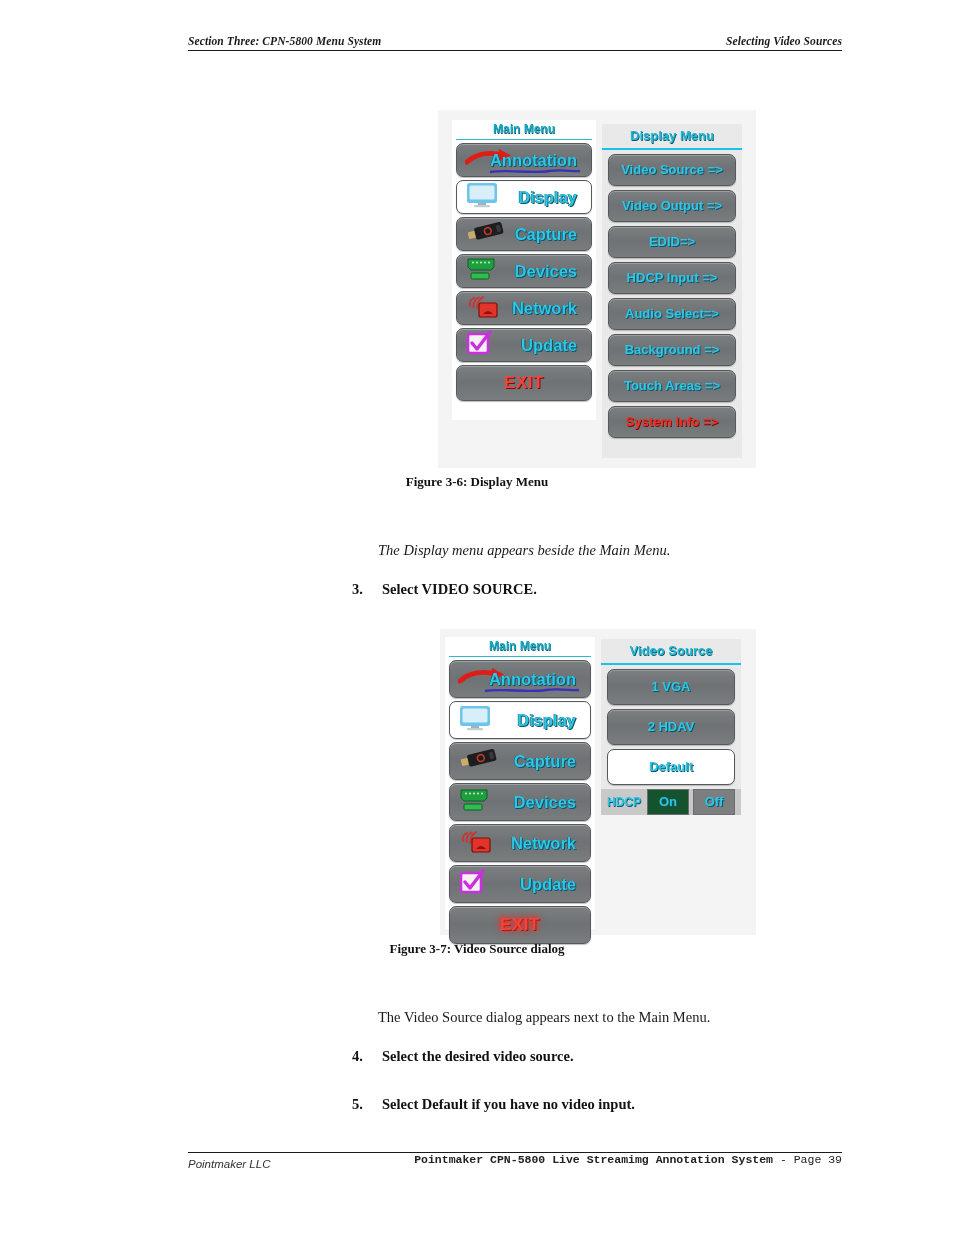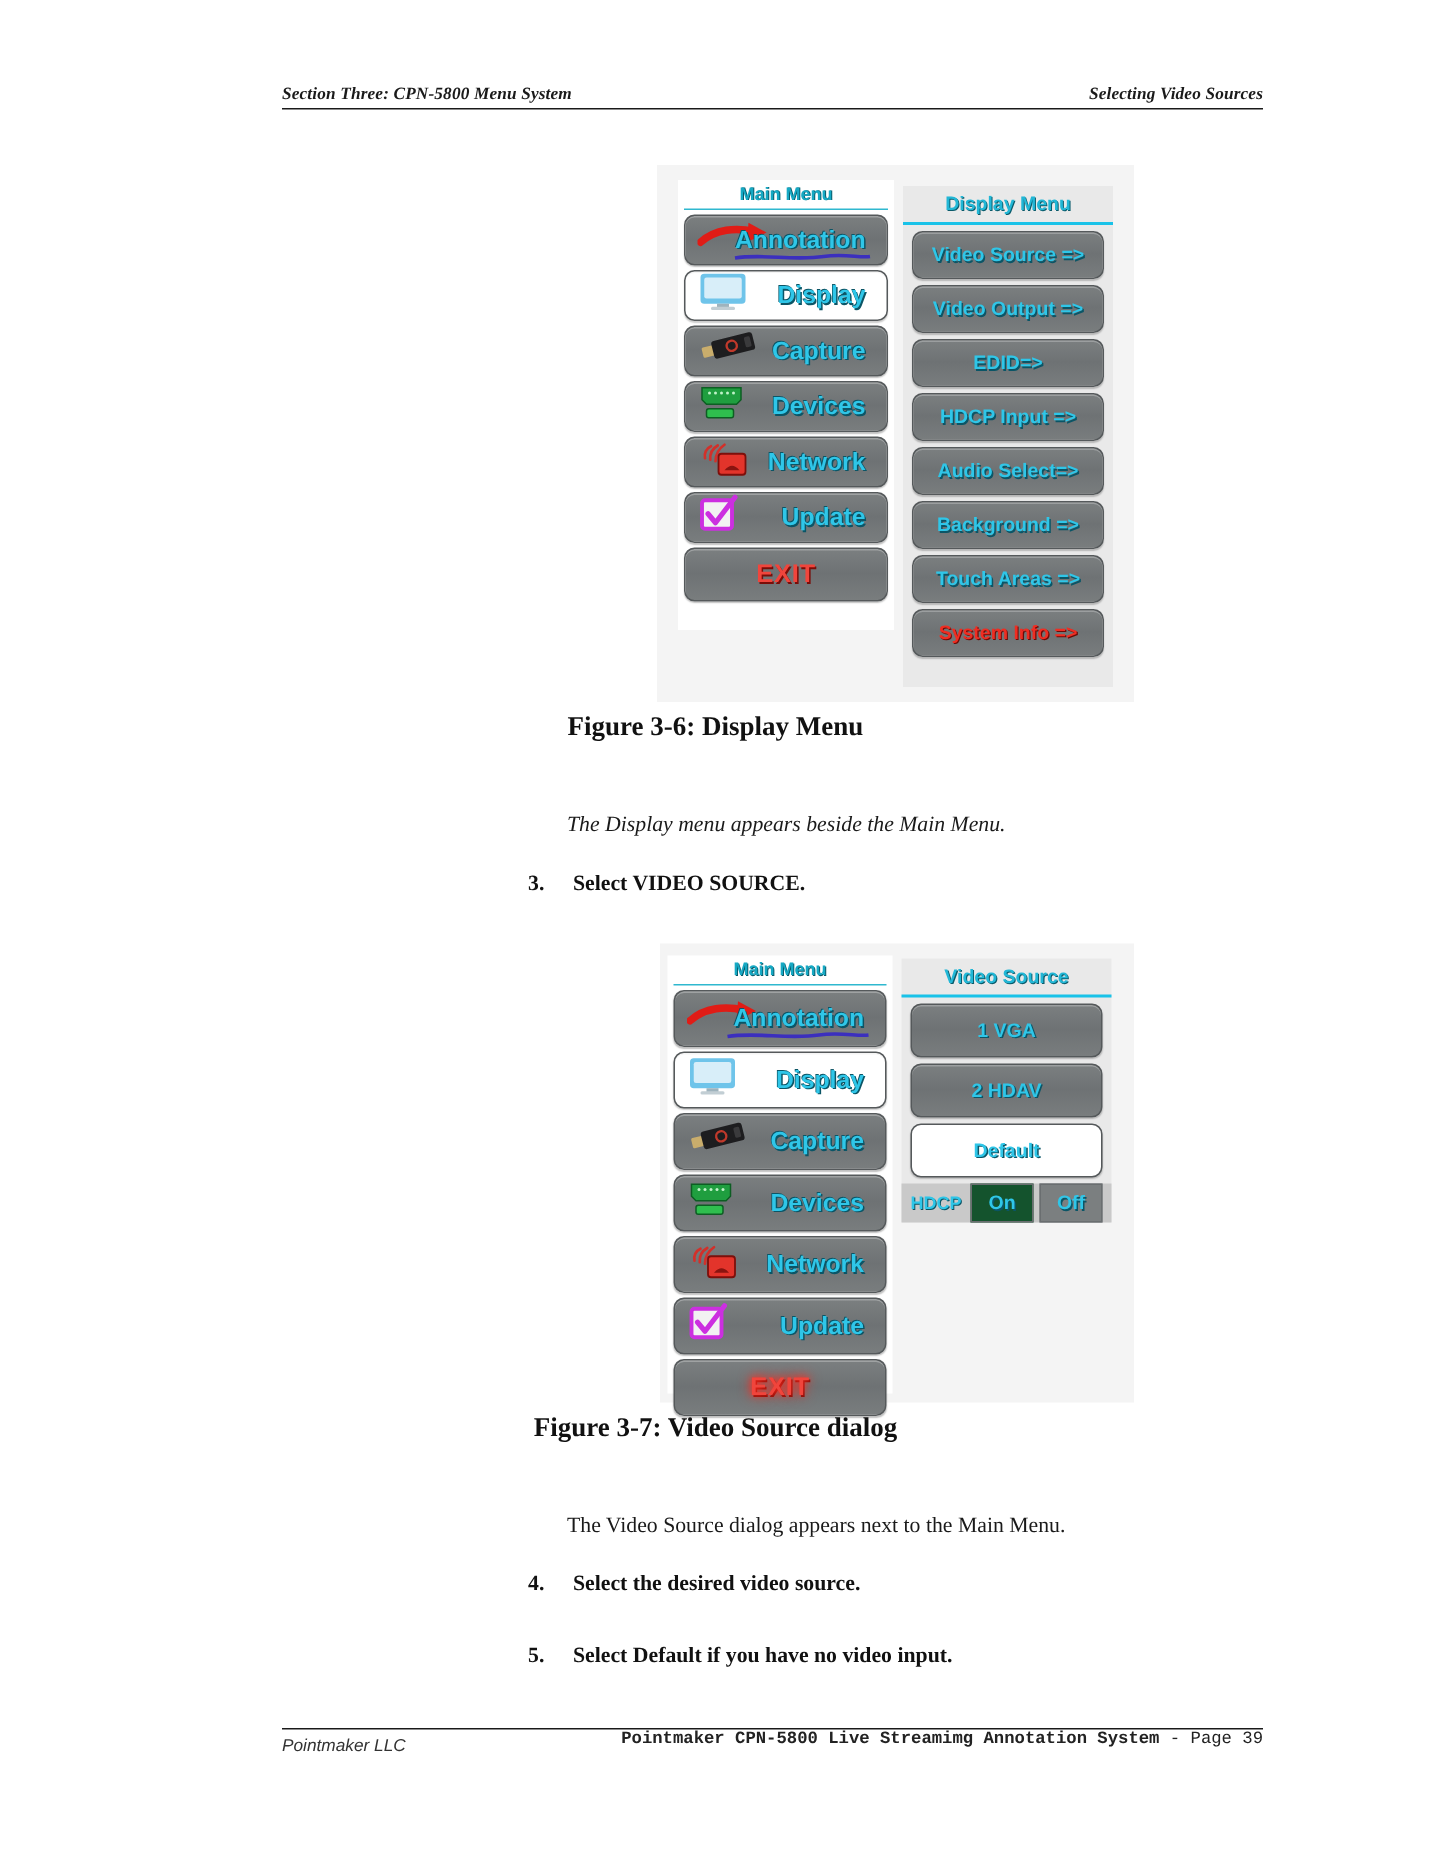--- a/index.html
+++ b/index.html
@@ -5,21 +5,21 @@
   html,body{margin:0;padding:0;}
   body{
     width:954px;height:1235px;background:#ffffff;
     font-family:"Liberation Serif",serif;
     color:#1a1a1a;position:relative;overflow:hidden;
   }
   .page{position:absolute;inset:0;}
 
   
   .runhead{
-    position:absolute;left:188px;top:50px;width:654px;height:22px;
+    position:absolute;left:188px;top:28px;width:654px;height:22px;
     border-bottom:1.6px solid #1a1a1a;
   }
   .runhead .rh-left{
     position:absolute;left:0;bottom:3px;
     font-style:italic;font-weight:bold;font-size:11.5px;letter-spacing:.1px;
     white-space:nowrap;
   }
   .runhead .rh-right{
     position:absolute;right:0;bottom:3px;
     font-style:italic;font-weight:bold;font-size:11.5px;letter-spacing:.1px;
@@ -48,21 +48,21 @@
   .para{
     position:absolute;font-size:14.5px;line-height:1.25;
     color:#1a1a1a;white-space:nowrap;
   }
   .step{position:absolute;font-size:14.5px;font-weight:bold;color:#111;}
   .step .num{position:absolute;left:0;top:0;}
   .step .txt{position:absolute;left:30px;top:0;white-space:nowrap;}
 
   .figcap{
     position:absolute;width:100%;text-align:center;
-    font-size:18px;font-weight:bold;color:#111;
+    font-size:13px;font-weight:bold;color:#111;
   }
 
   
   .uiwrap{position:absolute;background:#f4f4f4;}
 
   
   .mm-panel{
     position:absolute;background:#ffffff;
     box-sizing:border-box;
   }

